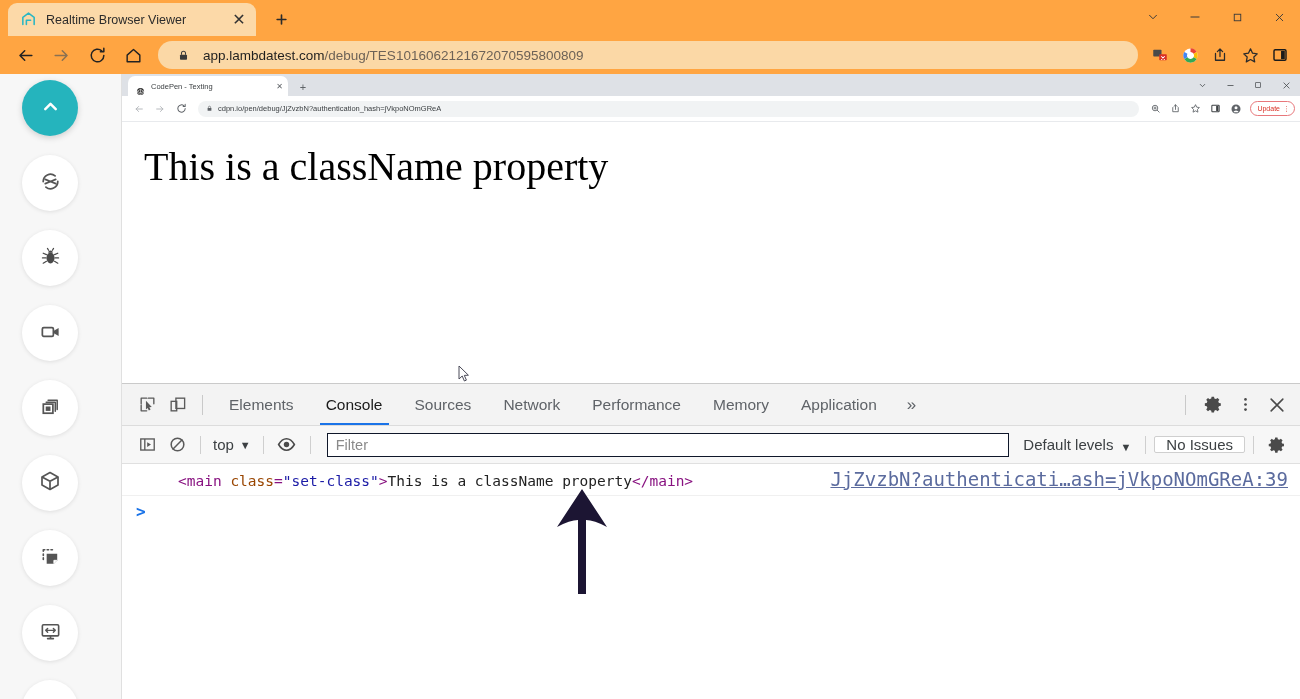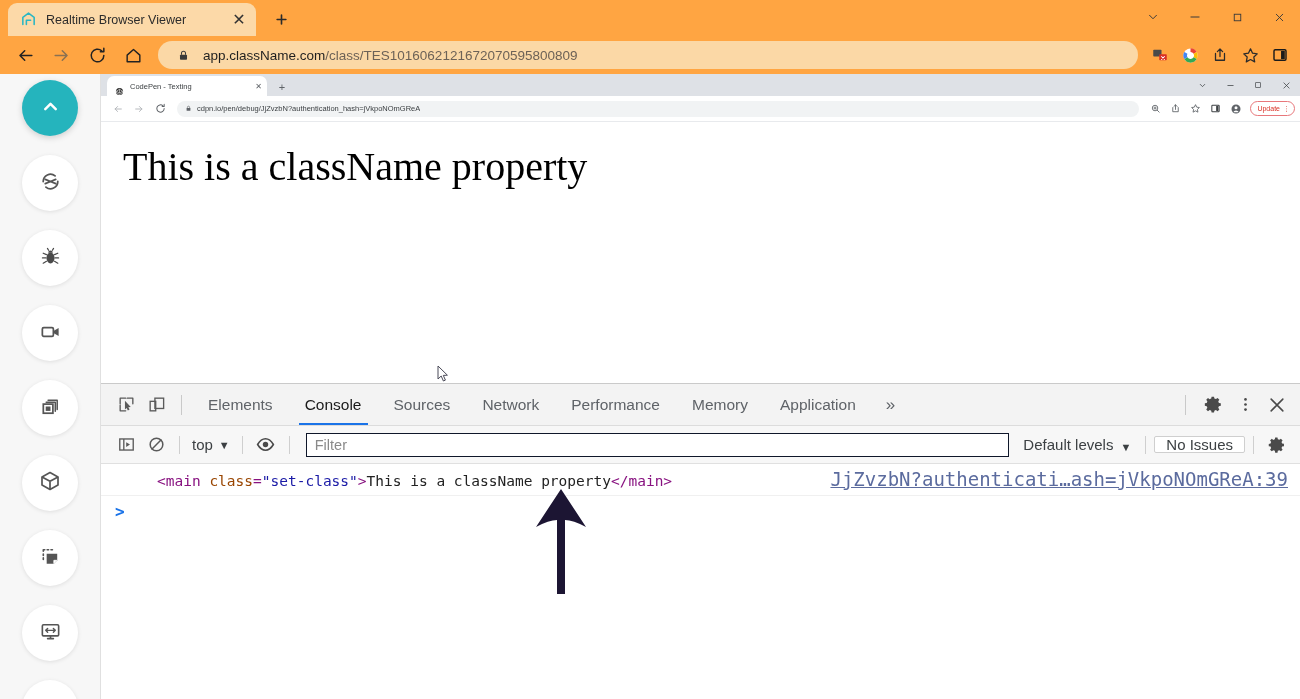--- a/index.html
+++ b/index.html
@@ -124,20 +124,21 @@
     flex: 0 0 auto;
   }
 
   
   .viewer {
     position: relative;
     width: 1300px;
     height: 625px;
     background: #f7f7f7;
     display: flex;
+    gap: 21px;
   }
 
   
   .rail {
     width: 100px;
     height: 100%;
     background: #f7f7f7;
     display: flex;
     flex-direction: column;
     align-items: center;
@@ -566,21 +567,21 @@
       </svg>
     </div>
 
     <div class="omnibox">
       <span class="omni-icon">
         <svg viewBox="0 0 24 24" width="13" height="13">
           <rect x="5.5" y="10.5" width="13" height="9.5" rx="1.4" fill="#3a3a3a"></rect>
           <path d="M8.3 10.5 V7.8 a3.7 3.7 0 0 1 7.4 0 V10.5" fill="none" stroke="#3a3a3a" stroke-width="1.9"></path>
         </svg>
       </span>
-      <span class="omnibox-url"><span>app.className.com</span><span class="dim">/class/TES101606212167207059580080</span><span class="dim">9</span></span>
+      <span class="omnibox-url"><span>app.lambdatest.com</span><span class="dim">/debug/TES101606212167207059580080</span><span class="dim">9</span></span>
     </div>
 
     <div class="toolbar-icon">
       <svg viewBox="0 0 24 24" width="18" height="18">
         <rect x="3" y="5" width="11" height="9" rx="1" fill="#4a4a4a"></rect>
         <rect x="11" y="11" width="10" height="8" rx="1" fill="#d93025"></rect>
         <path d="M14 14 L18 18 M18 14 L14 18" stroke="#fff" stroke-width="1.4" stroke-linecap="round"></path>
       </svg>
     </div>
     <div class="toolbar-icon">

